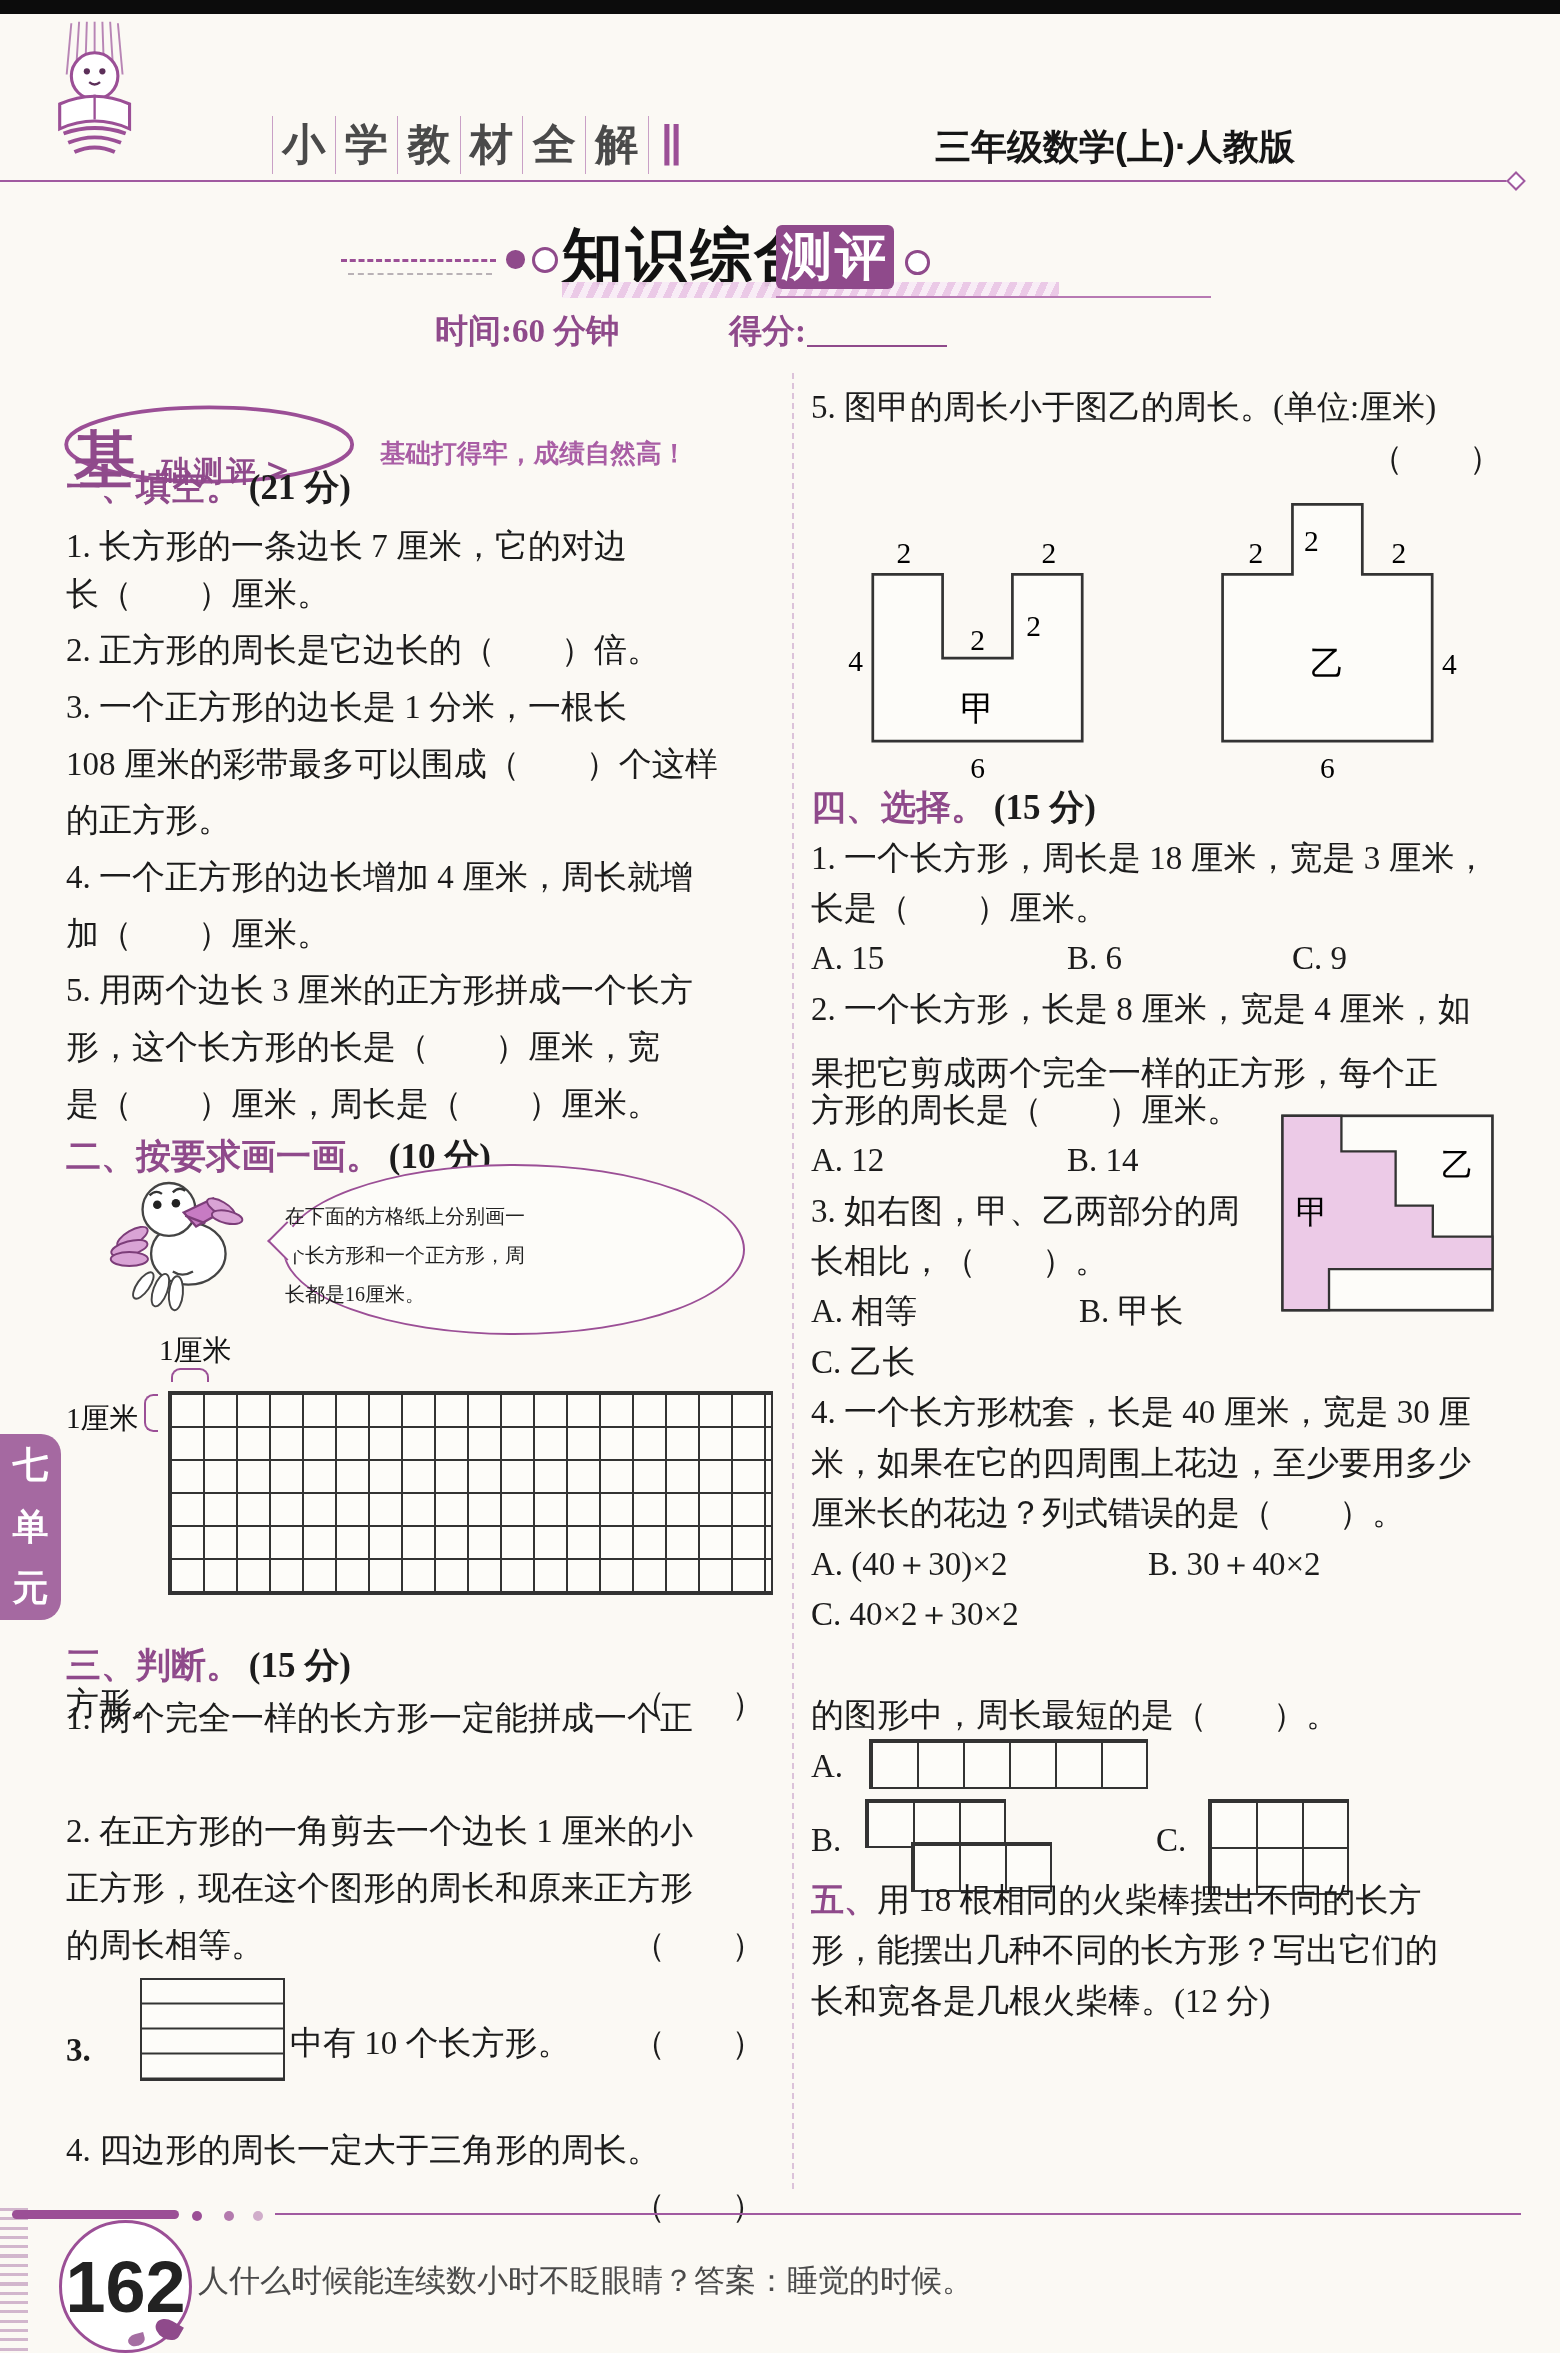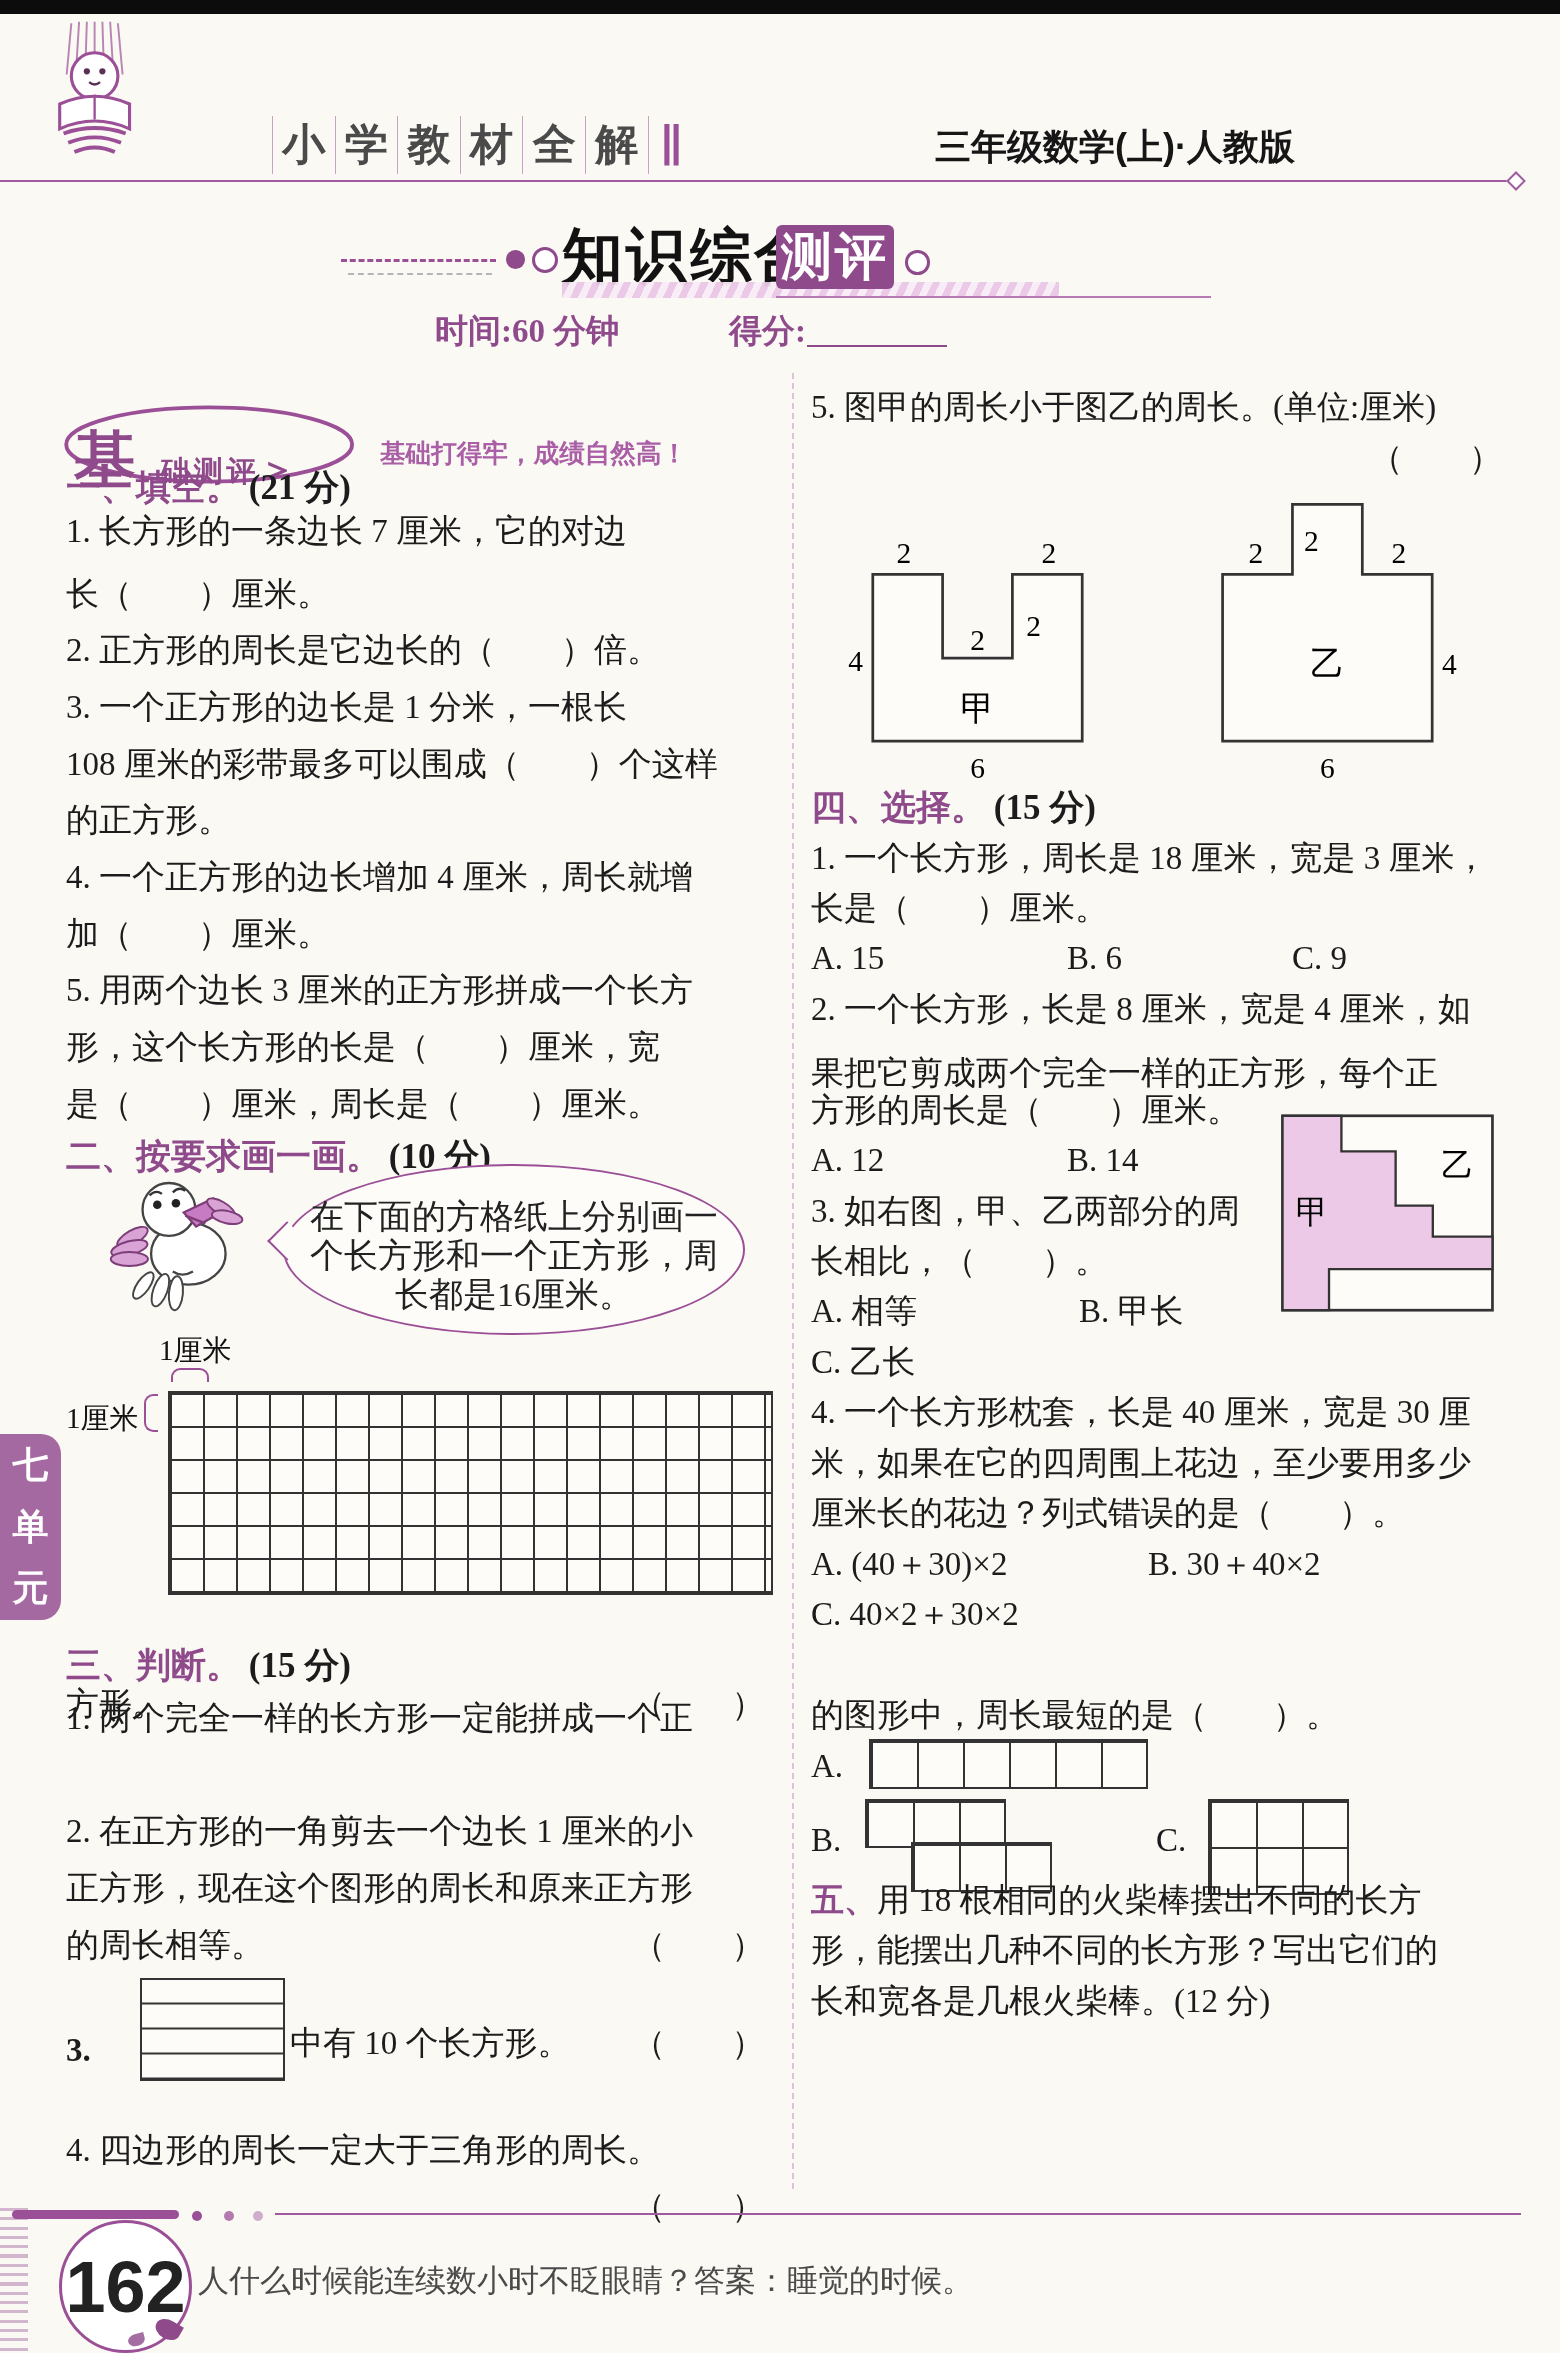--- a/index.html
+++ b/index.html
@@ -58,21 +58,21 @@
   .grid-label{font-size:29px;color:#111;white-space:nowrap;}
   .brace-top{left:105px;top:1003px;width:34px;height:12.4px;border:2.3px solid #9b4f96;border-bottom:none;border-radius:9.3px 9.3px 0 0;}
   .brace-left{left:78px;top:1029px;width:12.4px;height:34px;border:2.3px solid #9b4f96;border-right:none;border-radius:9.3px 0 0 9.3px;}
   .j3-fig{width:141px;height:99px;border:2.3px solid #333;background-color:#fdfcf9;
     background-image:linear-gradient(to bottom,#333 1.9px,transparent 1.9px);background-size:100% 25px;background-position:0 22.5px;}
   .sq-grid{border:2.3px solid #333;background-color:#fdfcf9;
     background-image:linear-gradient(to right,#333 1.9px,transparent 1.9px),linear-gradient(to bottom,#333 1.9px,transparent 1.9px);
     background-size:46px 46px;}
   .bubble{left:217px;top:799px;width:458px;height:167px;border:2.3px solid #9b4f96;border-radius:50%;background:#fdfcf9;}
   .bubble-tail{left:-12.4px;top:61px;width:26px;height:26px;background:#fdfcf9;border-left:2.3px solid #9b4f96;border-bottom:2.3px solid #9b4f96;transform:rotate(45deg);position:absolute;}
-  .bubble-text{padding-top:31px;text-align:center;font-size:34px;line-height:39px;color:#222;}
+  .bubble-text{padding-top:31px;font-size:20px;line-height:39px;color:#222;}
   
   .unit-badge{left:0;top:1434px;width:61px;height:186px;background:#a569a1;border-radius:0 20px 20px 0;
     display:flex;flex-direction:column;align-items:center;justify-content:center;gap:12.4px;
     color:#fff;font-size:36px;font-weight:700;font-family:"Liberation Sans","DejaVu Sans",sans-serif;}
   .f-bar{left:11.6px;top:2210px;width:167px;height:9.3px;border-radius:4.7px;background:#9b4f96;}
   .f-dot{top:2211px;width:10px;height:10px;border-radius:50%;background:#9b4f96;}
   .f-line{left:275px;top:2213px;width:1246px;height:2.3px;background:#a05aa0;}
   .page-badge{left:59px;top:2220px;width:127px;height:127px;border:3.9px solid #9b4f96;border-radius:50%;background:#fff;
     display:flex;align-items:center;justify-content:center;}
   .page-num{font-size:72px;font-weight:900;color:#222;font-family:"Liberation Sans","DejaVu Sans",sans-serif;}
@@ -145,21 +145,21 @@
     </svg>
     <div class="abs basic-badge-text">
       <span class="basic-lead">基</span><span class="basic-rest">础测评</span><span class="basic-arrow">＞</span>
     </div>
     <div class="abs basic-tagline">基础打得牢，成绩自然高！</div>
   </div>
 
   <div class="abs sec" style="left:0;top:99px;">
     <span class="purple">一、填空。</span><span class="pts">(21 分)</span>
   </div>
-  <div class="ln" style="top:143px;">1. 长方形的一条边长 7 厘米，它的对边</div>
+  <div class="ln" style="top:158px;">1. 长方形的一条边长 7 厘米，它的对边</div>
   <div class="ln" style="top:206px;">长（　　）厘米。</div>
   <div class="ln" style="top:262px;">2. 正方形的周长是它边长的（　　）倍。</div>
   <div class="ln" style="top:319px;">3. 一个正方形的边长是 1 分米，一根长</div>
   <div class="ln" style="top:376px;">108 厘米的彩带最多可以围成（　　）个这样</div>
   <div class="ln" style="top:432px;">的正方形。</div>
   <div class="ln" style="top:489px;">4. 一个正方形的边长增加 4 厘米，周长就增</div>
   <div class="ln" style="top:546px;">加（　　）厘米。</div>
   <div class="ln" style="top:602px;">5. 用两个边长 3 厘米的正方形拼成一个长方</div>
   <div class="ln" style="top:659px;">形，这个长方形的长是（　　）厘米，宽</div>
   <div class="ln" style="top:716px;">是（　　）厘米，周长是（　　）厘米。</div>

